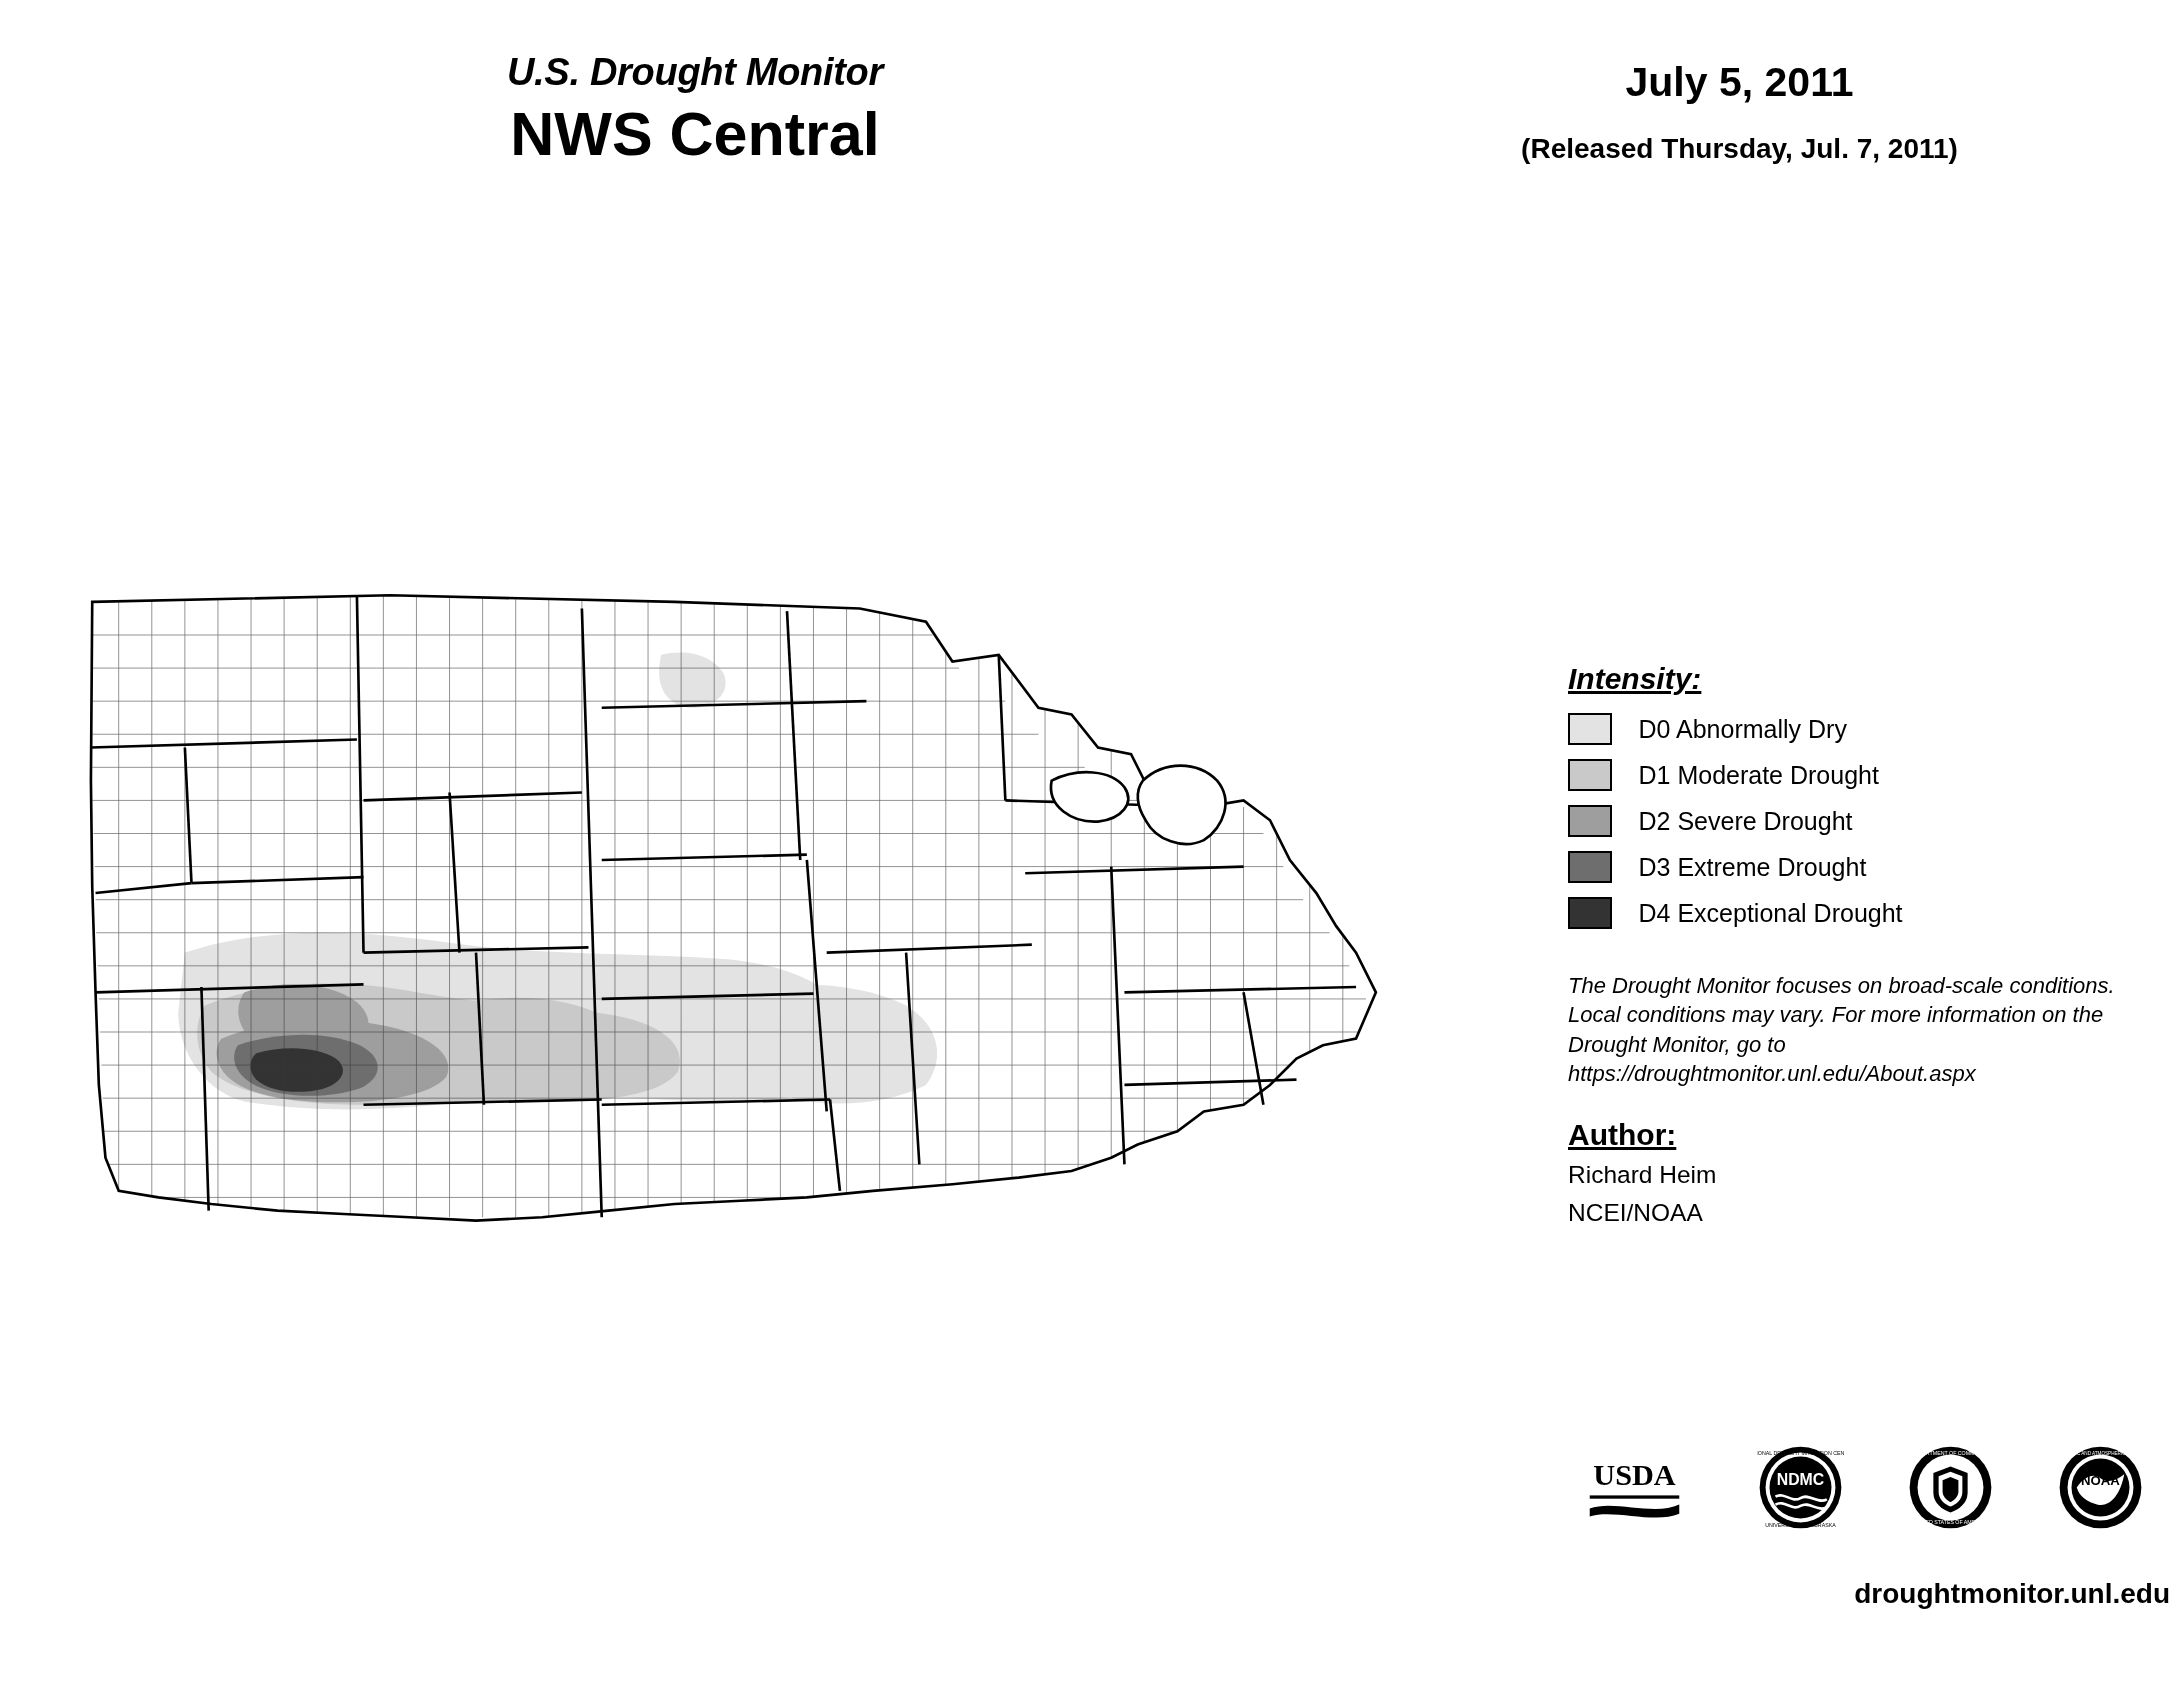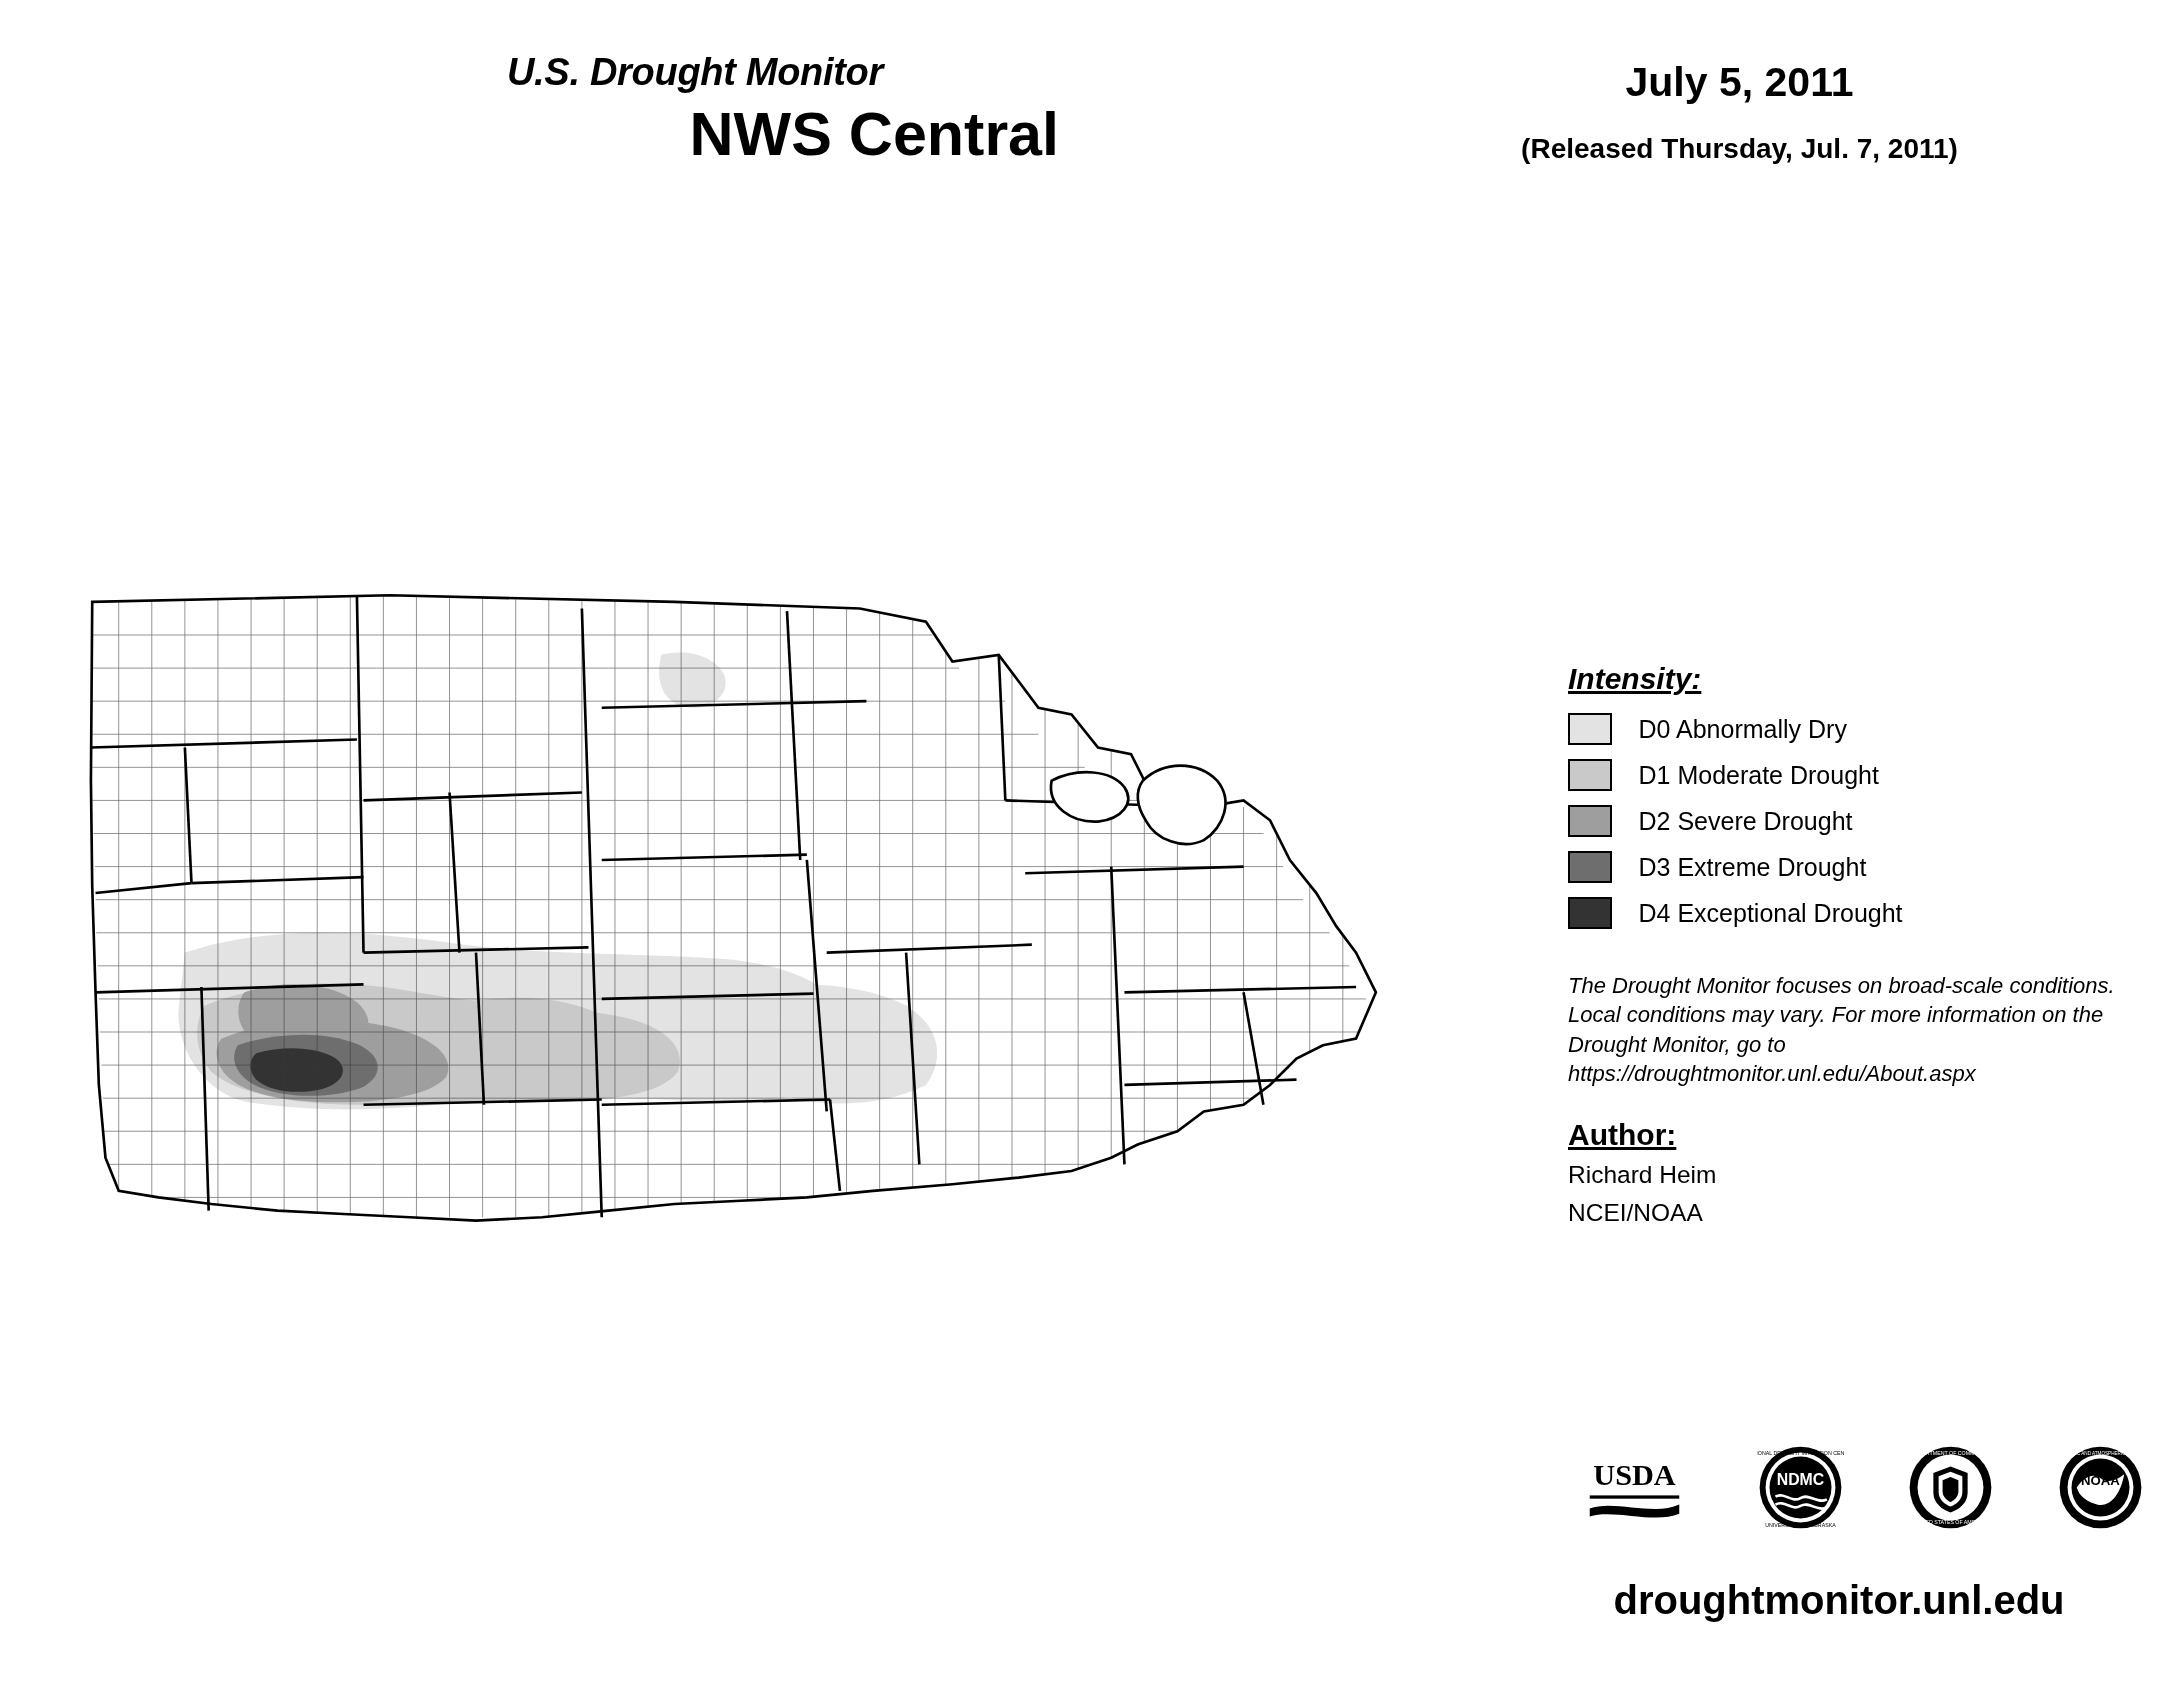--- a/index.html
+++ b/index.html
@@ -29,21 +29,20 @@
     font-style: italic;
     font-weight: bold;
     letter-spacing: -0.3px;
     line-height: 1.05;
   }
   #title-large {
     font-size: 61px;
     font-weight: bold;
     line-height: 1.15;
     margin-top: 6.6px;
-    text-align: right;
   }
 
   #header-date-block {
     position: absolute;
     left: 1442px;
     top: 60px;
     width: 595px;
     text-align: center;
   }
   #date-main {
@@ -134,22 +133,22 @@
     align-items: center;
     justify-content: space-between;
   }
   .logo { flex: 0 0 auto; }
 
   #footer-url {
     position: absolute;
     left: 1508px;
     top: 1578px;
     width: 662px;
-    text-align: center;
-    font-size: 40px;
+    text-align: right;
+    font-size: 28px;
     font-weight: bold;
   }
 </style>
 </head>
 <body>
 
 <div id="header-title-block">
   <div id="title-small">U.S. Drought Monitor</div>
   <div id="title-large">NWS Central</div>
 </div>

